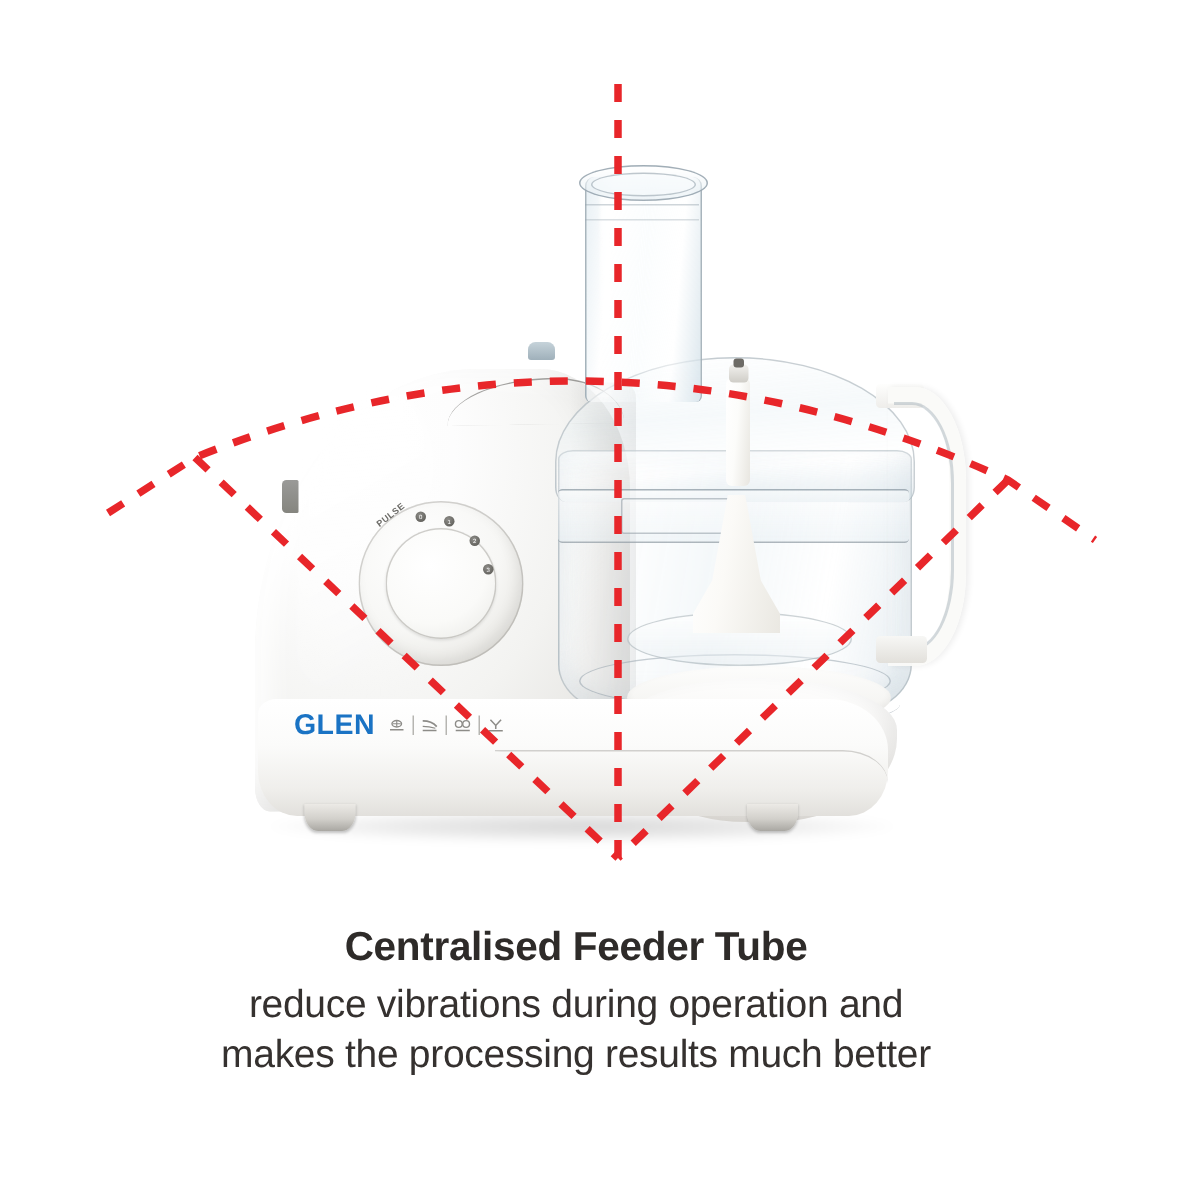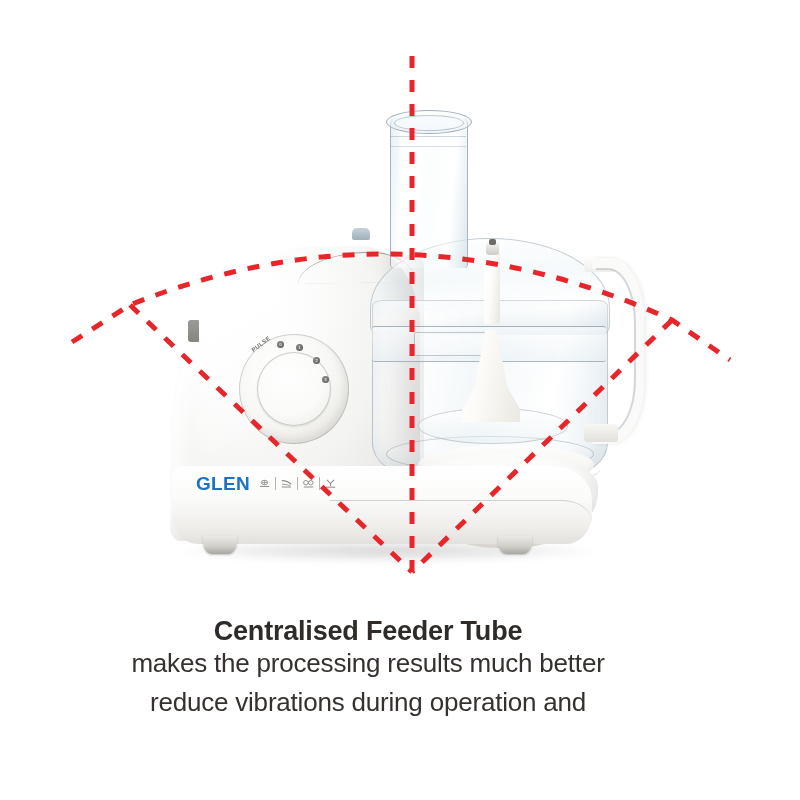--- a/index.html
+++ b/index.html
@@ -469,20 +469,21 @@
   }
 
   
   #caption {
     position: absolute;
     left: 0;
     top: 600px;
     width: 736px;
     text-align: center;
     color: #332f2d;
+    padding-left: 16px;
   }
   .cap-line {
     display: block;
     white-space: nowrap;
   }
   .cap-head {
     font-weight: bold;
     font-size: 27px;
     line-height: 31px;
     letter-spacing: -0.2px;
@@ -591,17 +592,17 @@
       <path d="M 72 342 L 130 305 Q 400 196 672 320 L 730 360"></path>
 
       <line x1="130" y1="305" x2="412" y2="572"></line>
 
       <line x1="672" y1="320" x2="412" y2="572"></line>
     </g>
   </svg>
 
   <div id="caption">
     <span class="cap-line cap-head cap-head-1">Centralised Feeder Tube</span>
+    <span class="cap-line cap-sub cap-sub-1">reduce vibrations during operation and</span>
     <span class="cap-line cap-sub">makes the processing results much better</span>
-    <span class="cap-line cap-sub cap-sub-1">reduce vibrations during operation and</span>
   </div>
 
 </div>
 
 </body></html>

